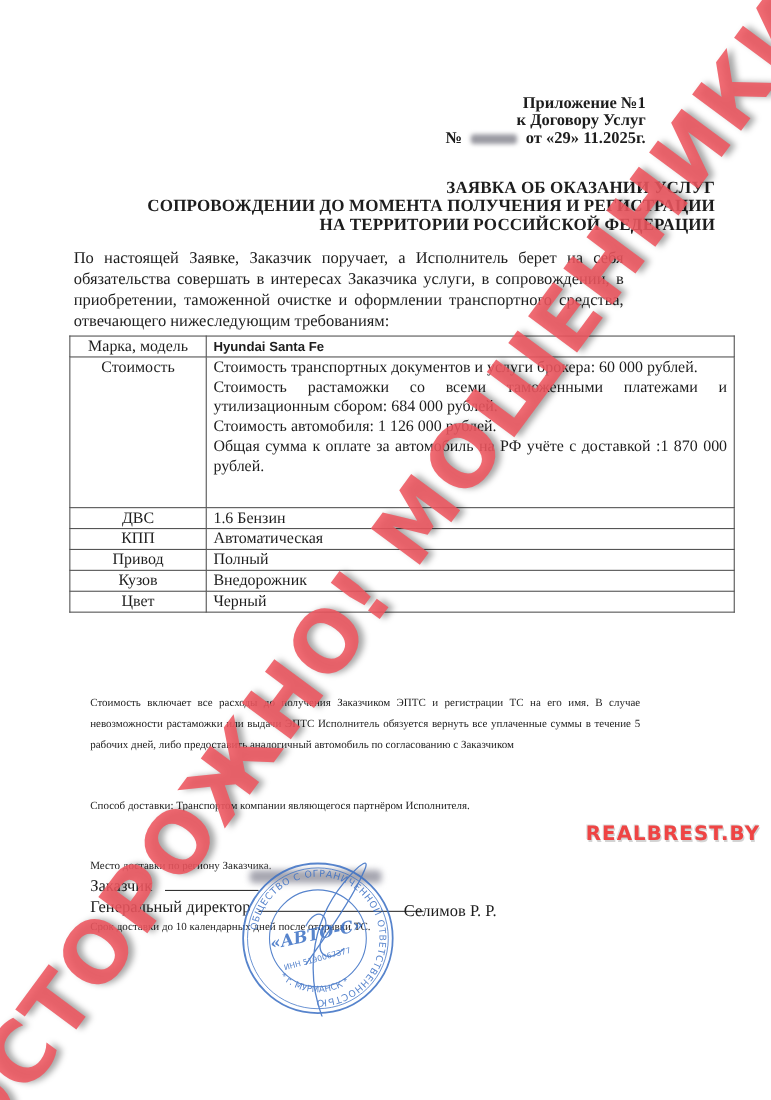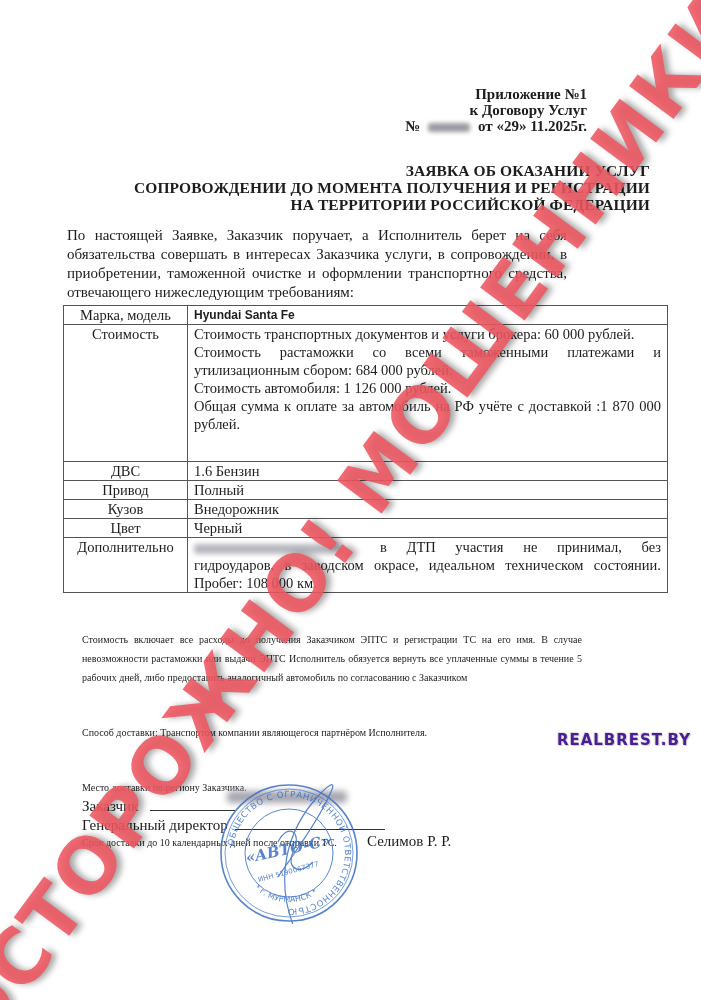--- a/index.html
+++ b/index.html
@@ -65,21 +65,21 @@
     }
     .conditions .para { text-align: justify; display: block; }
     .conditions .cline { display: block; margin-top: 36px; }
 
     
     .signatures {
       position: absolute; left: 82px; top: 797px; font-size: 15px; line-height: 19px; width: 420px;
     }
     .sig-row { position: relative; height: 19px; white-space: nowrap; }
     .sig-line { display: inline-block; border-bottom: 1px solid #333; vertical-align: baseline; }
-    .sig-row .name { position: absolute; left: 285px; top: 16px; }
+    .sig-row .name { position: absolute; left: 285px; top: 4px; }
     .name-blur {
       position: absolute; left: 145px; top: -6px; width: 120px; height: 12px;
       background: #a6a6b0; filter: blur(3px); border-radius: 4px;
     }
 
     
     .stamp {
       position: absolute; left: 218px; top: 782px; width: 142px; height: 142px;
       opacity: 0.85;
     }
@@ -93,24 +93,24 @@
       transform: translate(-50%, -50%) rotate(-53.5deg);
       white-space: nowrap;
       font-family: "DejaVu Sans", "Liberation Sans", sans-serif;
       font-weight: bold; font-size: 76px; letter-spacing: 2px;
       color: rgba(238, 86, 96, 0.88);
       text-shadow: 3px 4px 6px rgba(0,0,0,0.35);
     }
 
     
     .site-mark {
-      position: absolute; right: 10px; bottom: 28px;
+      position: absolute; right: 10px; bottom: 8px;
       font-family: "DejaVu Sans", "Liberation Sans", sans-serif; font-weight: bold;
-      font-size: 15px; letter-spacing: 1px;
-      color: #4c1d95;
+      font-size: 18px; letter-spacing: 1px;
+      color: #ef4444;
       text-shadow: 0 0 1px #c8c8c8, 1px 1px 0 #d4d4d4, -1px -1px 0 #e2e2e2;
     }
   </style>
 </head>
 <body>
 
 <div class="page">
 
   <div class="appendix">
     <span class="line">Приложение №1</span>
@@ -141,36 +141,34 @@
         <span class="p">Стоимость растаможки со всеми таможенными платежами и утилизационным сбором: 684 000 рублей.</span>
         <span class="p">Стоимость автомобиля: 1 126 000  рублей.</span>
         <span class="p">Общая сумма к оплате за автомобиль на РФ учёте с доставкой :1 870 000 рублей.</span>
       </td>
     </tr>
     <tr>
       <td class="lbl">ДВС</td>
       <td class="val">1.6 Бензин</td>
     </tr>
     <tr>
+      <td class="lbl">КПП</td>
+      <td class="val">Автоматическая</td>
+    </tr>
+    <tr>
       <td class="lbl">Привод</td>
       <td class="val">Полный</td>
     </tr>
     <tr>
       <td class="lbl">Кузов</td>
       <td class="val">Внедорожник</td>
     </tr>
     <tr>
       <td class="lbl">Цвет</td>
       <td class="val">Черный</td>
-    </tr>
-    <tr class="extra">
-      <td class="lbl">Дополнительно</td>
-      <td class="val">
-        <span class="p"><span class="vin-blur"></span><span>в ДТП участия не принимал, без гидроударов, в заводском окрасе, идеальном техническом состоянии. Пробег: 108 000 км.</span></span>
-      </td>
     </tr>
   </tbody>
     </table>
 
   <div class="conditions">
     <span class="para">Стоимость включает все расходы до получения Заказчиком ЭПТС и регистрации ТС на его имя. В случае невозможности растаможки или выдачи ЭПТС Исполнитель обязуется вернуть все уплаченные суммы в течение 5 рабочих дней, либо предоставить аналогичный автомобиль по согласованию с Заказчиком</span>
     <span class="cline">Способ доставки: Транспортом компании являющегося партнёром Исполнителя.</span>
     <span class="cline">Место доставки по региону Заказчика.</span>
     <span class="cline">Срок доставки до 10 календарных дней после отправки ТС.</span>
   </div>

